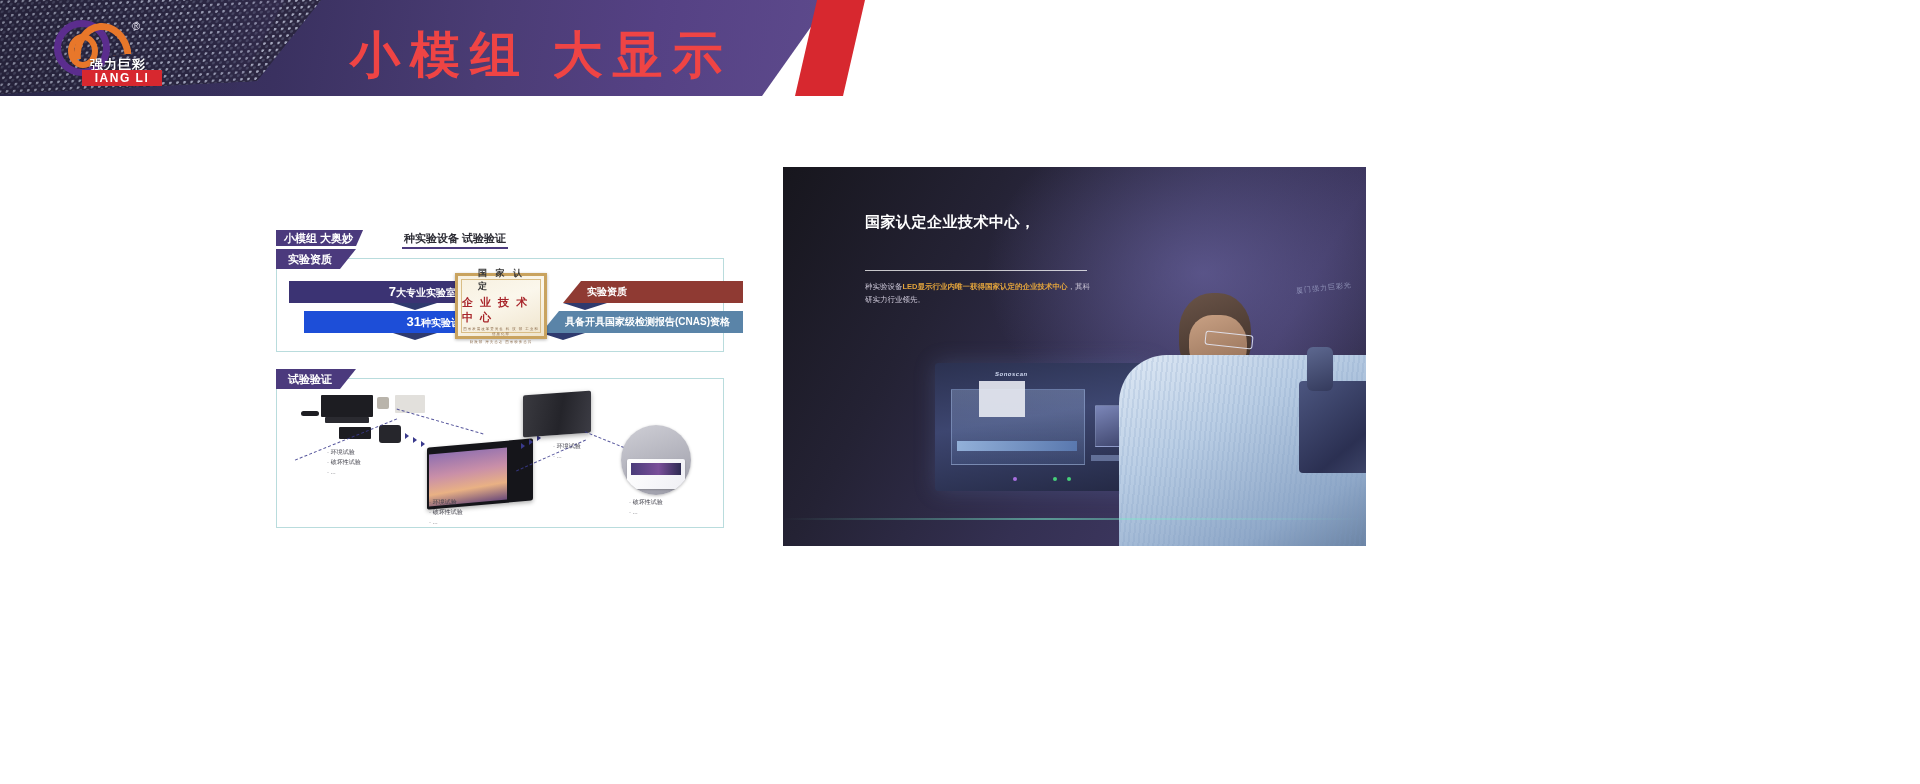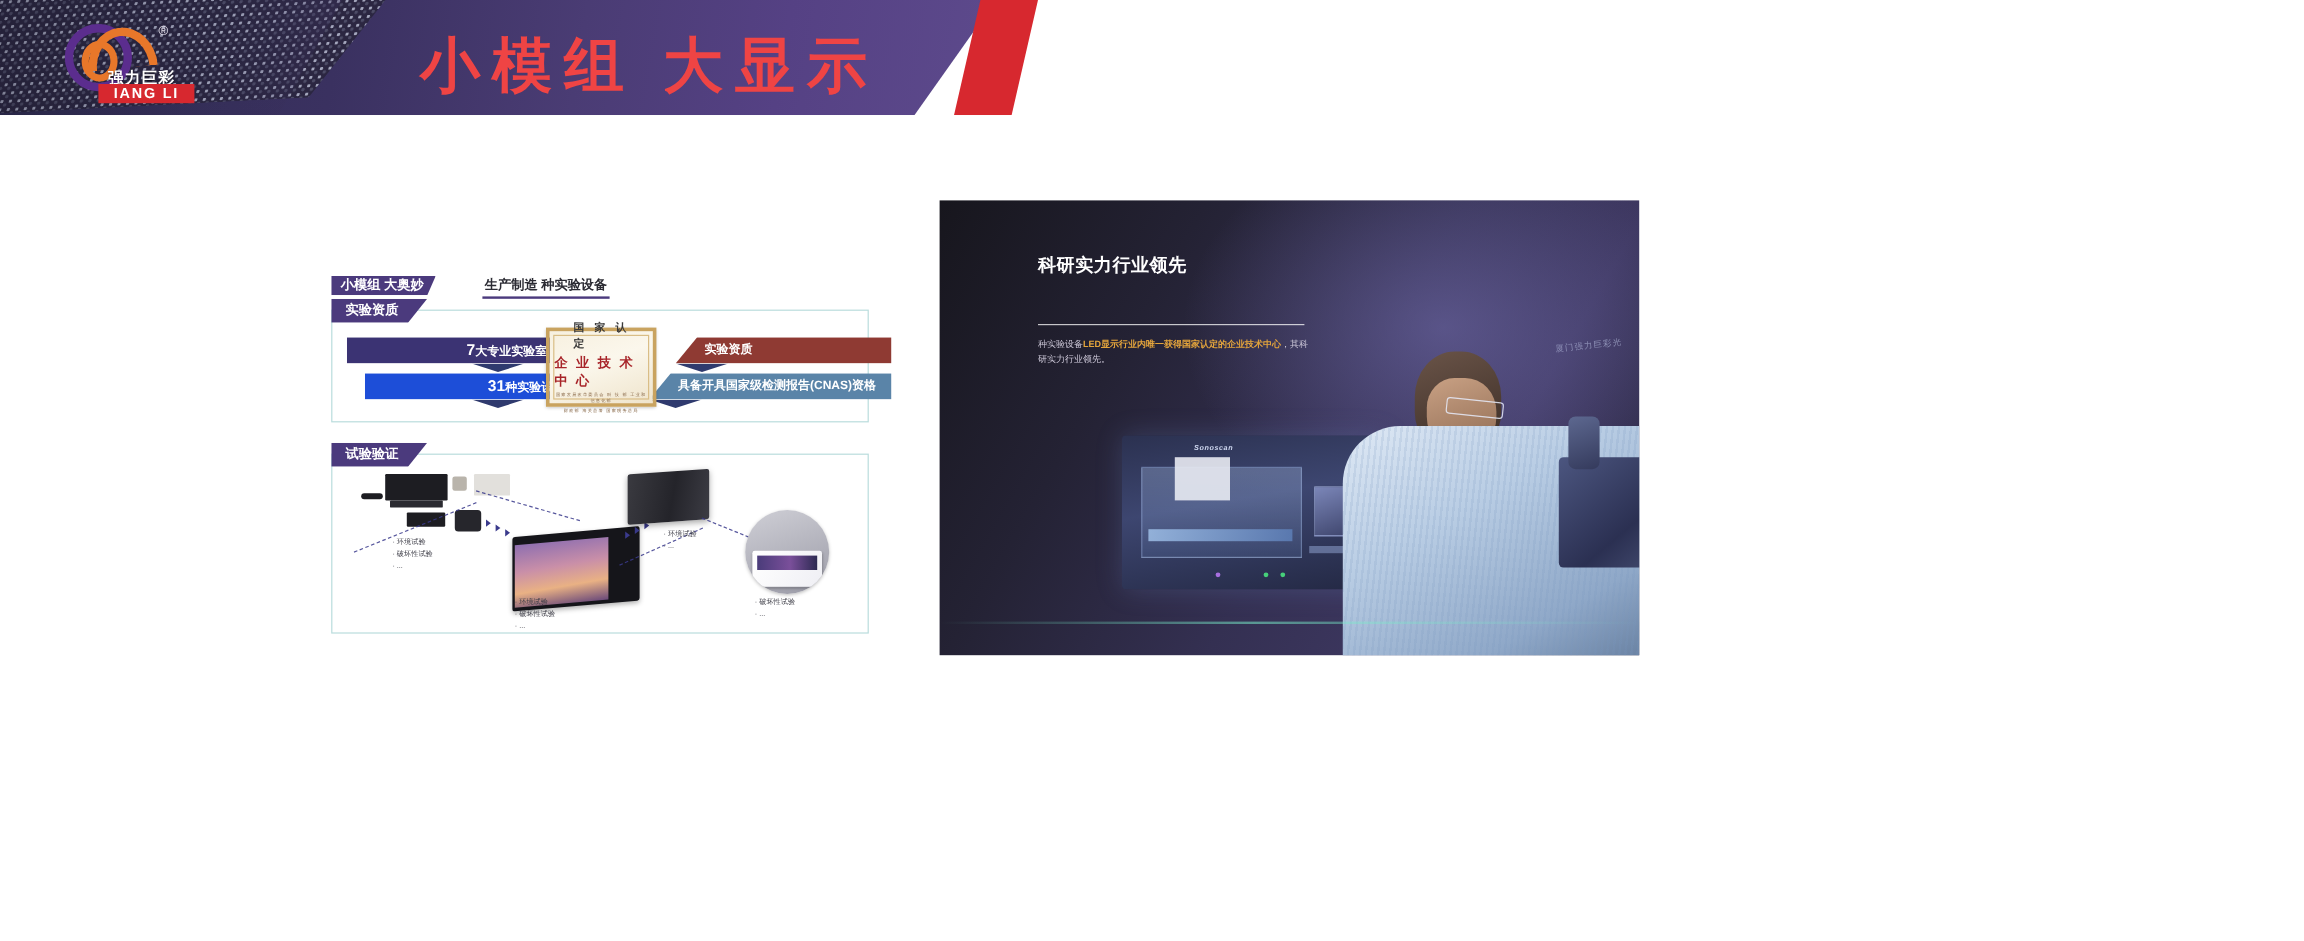--- a/index.html
+++ b/index.html
@@ -323,21 +323,21 @@
     <div class="logo-en">IANG LI</div>
   </div>
 
   <div class="banner-title">小模组 大显示</div>
 </div>
 
 <div class="left-panel">
 
   <div class="sec-head">
     <div class="sec-head-tag">小模组 大奥妙</div>
-    <div class="sec-head-sub">生产制造  种实验设备</div>
+    <div class="sec-head-sub">种实验设备  试验验证</div>
   </div>
 
   <div class="card card-quals">
     <div class="card-tab">实验资质</div>
 
     <div class="arrow arrow-l a1">
       <span class="num">7</span><span>大专业实验室</span>
     </div>
     <div class="arrow-shadow a1s"></div>
 
@@ -432,21 +432,21 @@
           <li>...</li>
         </ul>
       </div>
     </div>
   </div>
 </div>
 
 <div class="right-panel">
 
   <div class="rp-title">
-    <div>科研实力行业领先</div>
+    <div>国家认定企业技术中心，</div>
   </div>
   <div class="rp-rule"></div>
 
   <div class="rp-body">
     <span>种实验设备</span><b>LED显示行业内唯一获得国家认定的企业技术中心</b><span>，其科研实力行业领先。</span>
   </div>
 
   <div class="machine">
     <div class="machine-brand">Sonoscan</div>
     <div class="machine-win"></div>

